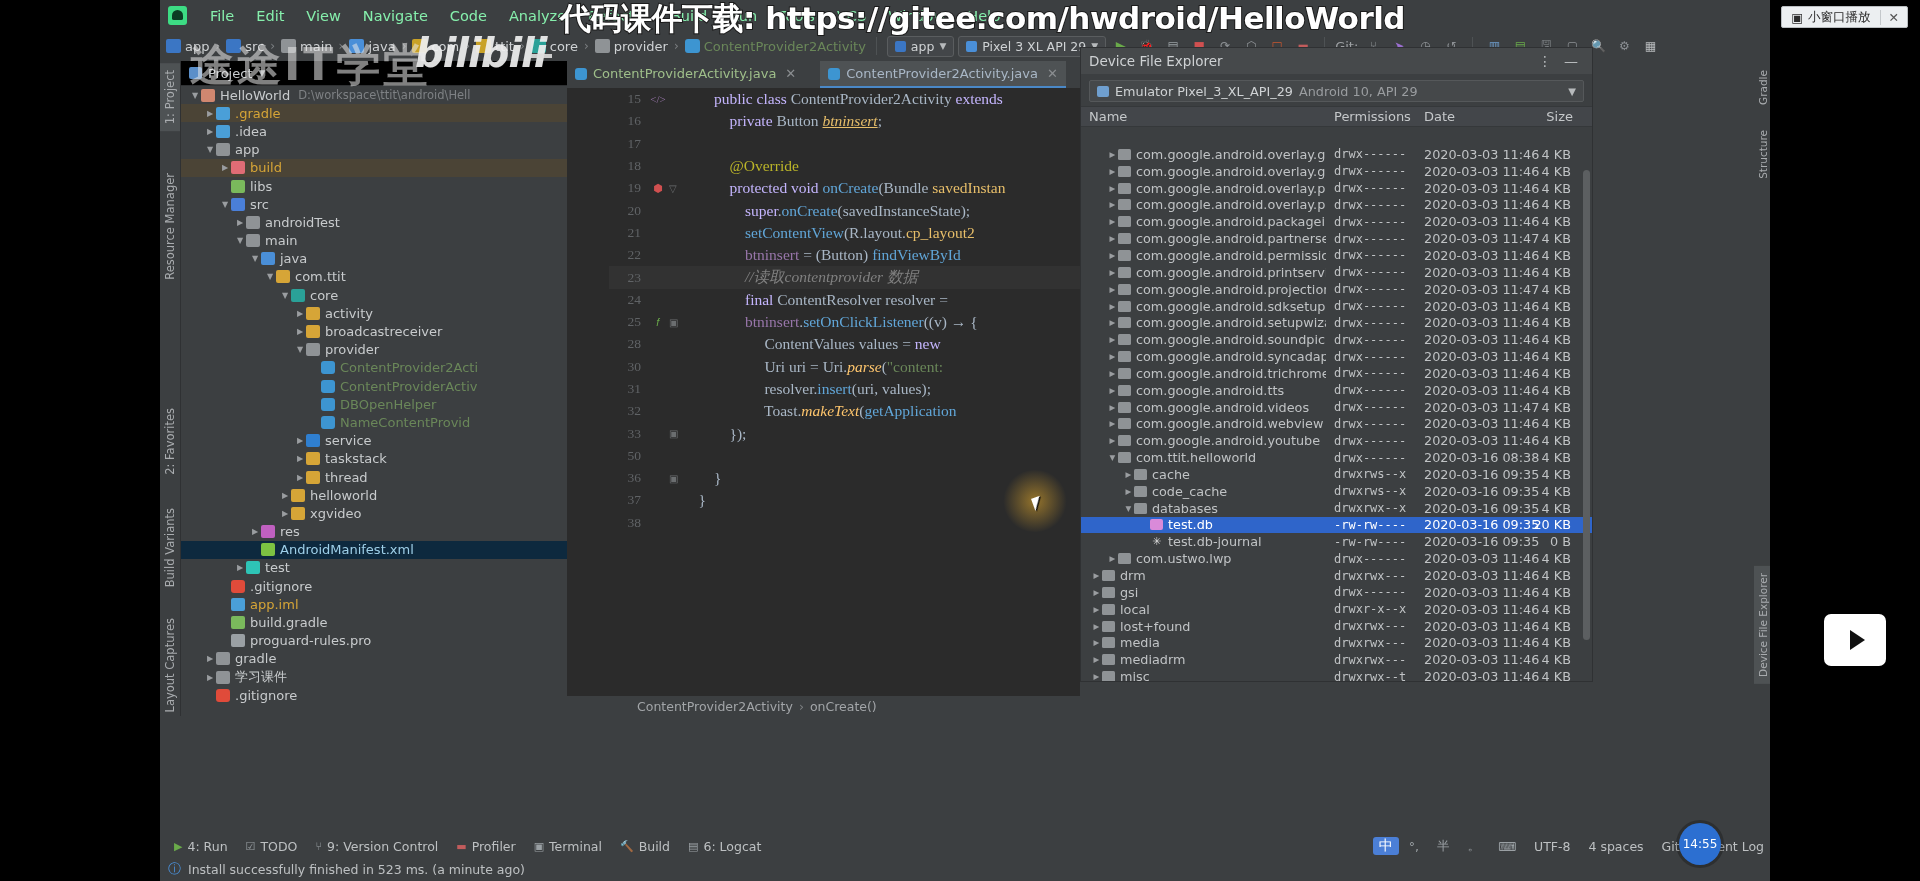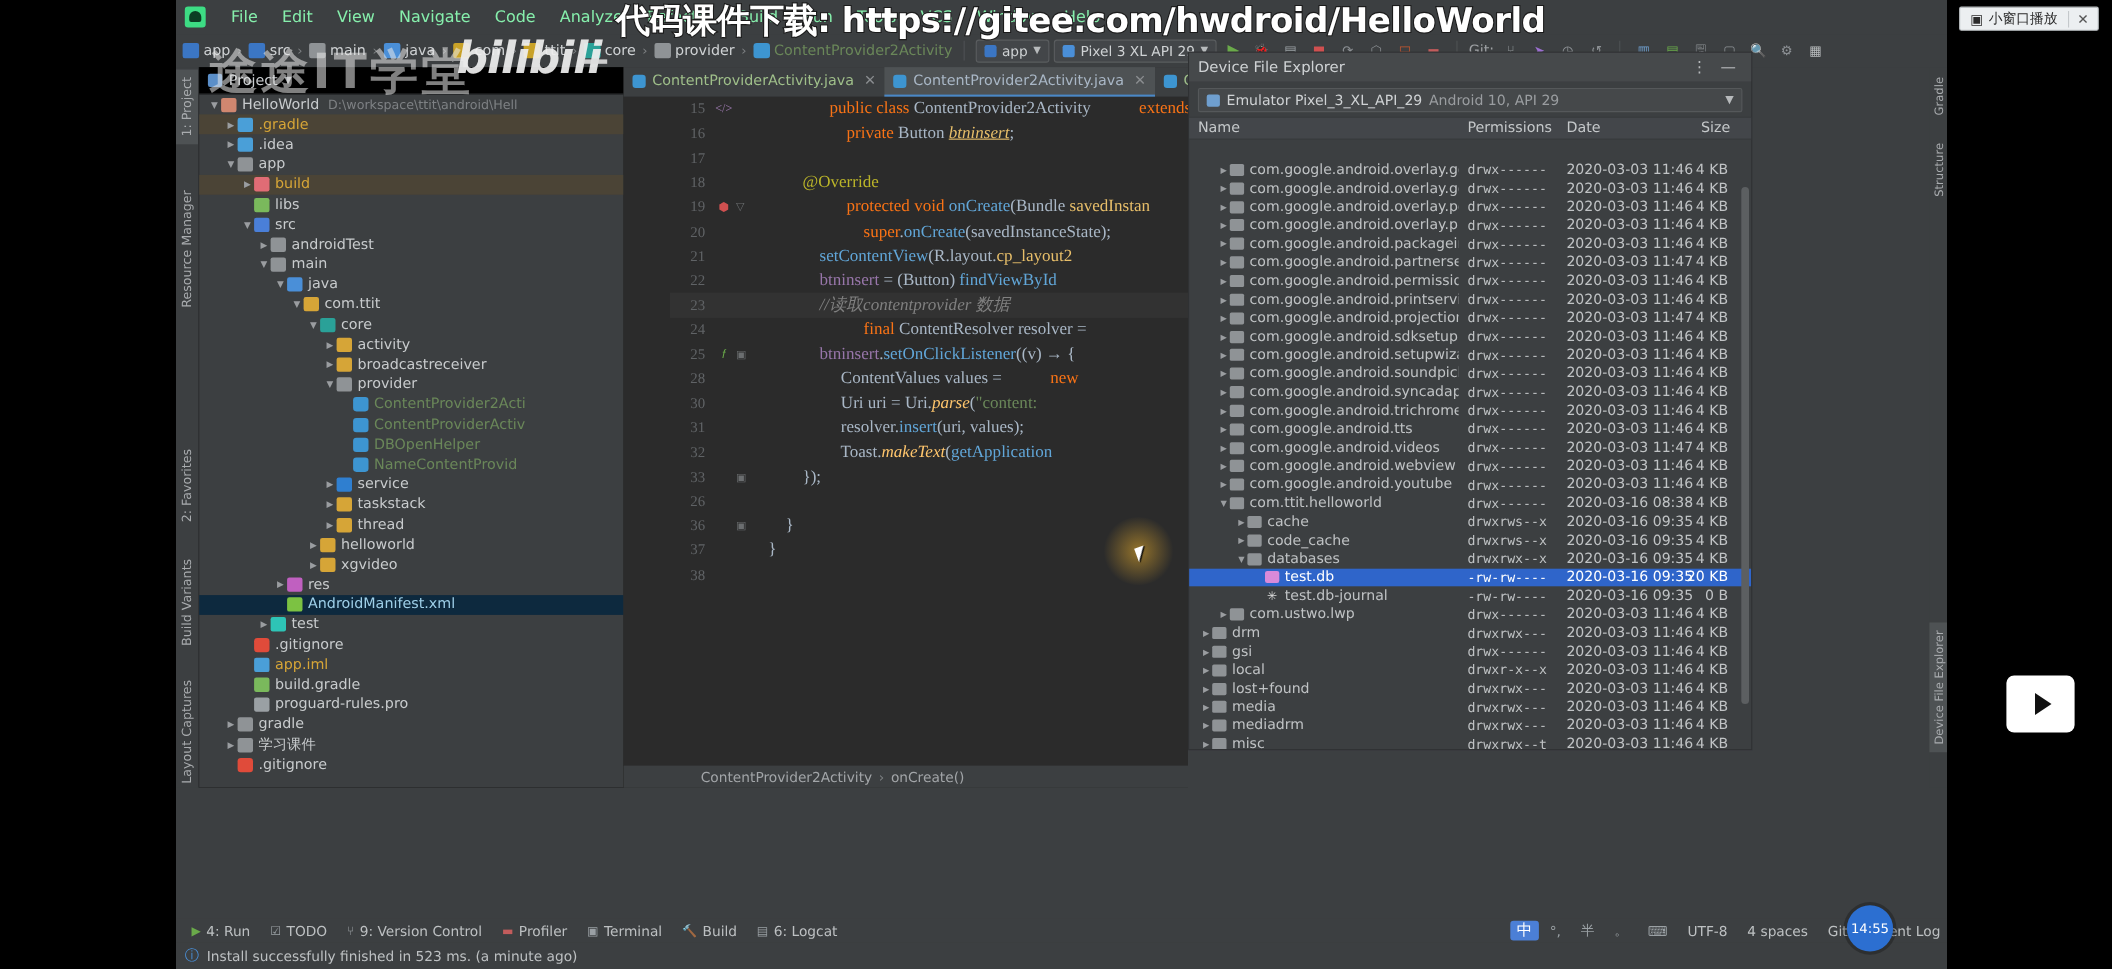--- a/index.html
+++ b/index.html
@@ -61,34 +61,34 @@
   .projtree { position:absolute; top:25px; left:0; right:0; bottom:0; overflow:hidden; background:#3c3f41;}
   .row { height:18.2px; display:flex; align-items:center; font-size:13px; color:#c8cbcd; white-space:nowrap;}
   .row .tw { width:12px; flex:0 0 auto; color:#9a9da0; font-size:8px; text-align:center;}
   .row .ri { width:14px; height:13px; border-radius:2px; margin-right:5px; flex:0 0 auto; }
   .row.sel { background:#0d293e; }
   .row.hl { background:#4b4436; }
   .sub { color:#7e8184; font-size:11.5px; margin-left:8px;}
 
   
   .editor { position:absolute; left:407px; top:61px; width:513px; height:655px; background:#2b2b2b;}
-  .tabsrow { height:27px; background:#3c3f41; display:flex; align-items:stretch; }
+  .tabsrow { height:27px; background:#3c3f41; display:flex; align-items:stretch;gap:16px; }
   .etab { display:flex; align-items:center; gap:6px; padding:0 8px; font-size:13px; color:#9fbf8a;
           border-bottom:2px solid transparent;}
   .etab.active { background:#4e5254; color:#a9b7c6; border-bottom:2px solid #4a88c7;}
   .etab .x { color:#8b8e91; font-size:13px; margin-left:3px;}
   .code { position:absolute; top:27px; left:0; right:0; bottom:20px; background:#2b2b2b;
           font-family:Liberation Serif, serif; font-size:15.5px; overflow:hidden;padding-left:42px;}
   .cline { height:22.3px; display:flex; align-items:center; white-space:pre; }
   .gut { width:38px; text-align:right; padding-right:6px; color:#606366; font-size:13.5px; flex:0 0 auto;}
   .gicon { width:22px; flex:0 0 auto; text-align:center; font-size:11px;}
   .fold { width:14px; flex:0 0 auto; color:#6b6e70; font-size:10px;}
   .ctext { flex:1; }
   .cline.cur { background:#323232; }
-  .kw{color:#f97316;margin-left:40px;} .str{color:#6a8759;} .cmt{color:#808080;font-style:italic;} .fn{color:#ffc66d;}
+  .kw{color:#c4b5fd;} .str{color:#6a8759;} .cmt{color:#808080;font-style:italic;} .fn{color:#ffc66d;}
   .cls{color:#a9b7c6;} .anno{color:#bbb529;} .field{color:#9876aa;} .meth{color:#61a6d8;}
   .ident{color:#a9b7c6;} .var{color:#e8bf6a;}
   .brd { position:absolute; bottom:0; left:0; right:0; height:20px; background:#3c3f41;
          display:flex; align-items:center; gap:6px; padding-left:70px; font-size:12.5px; color:#a2a5a8;}
 
   
   .dfe { position:absolute; left:920px; top:47px; width:513px; height:635px; background:#3c3f41;
          border:1px solid #2f3133;}
   .dfehdr { height:26px; background:#46494b; display:flex; align-items:center; padding:0 8px;
             color:#cfd2d4; font-size:13.5px;}
@@ -474,21 +474,21 @@
           <div class="cline"><span class="gut">21</span><span class="gicon"></span><span class="fold"></span><span class="ctext"><span class="ident">                </span><span class="meth">setContentView</span><span class="ident">(R.</span><span class="cls">layout</span><span class="ident">.</span><span class="var">cp_layout2</span></span></div>
           <div class="cline"><span class="gut">22</span><span class="gicon"></span><span class="fold"></span><span class="ctext"><span class="ident">                </span><span class="field">btninsert</span><span class="ident"> = (</span><span class="cls">Button</span><span class="ident">) </span><span class="meth">findViewById</span></span></div>
           <div class="cline cur"><span class="gut">23</span><span class="gicon"></span><span class="fold"></span><span class="ctext"><span class="ident">                </span><span class="cmt">//读取contentprovider 数据</span></span></div>
           <div class="cline"><span class="gut">24</span><span class="gicon"></span><span class="fold"></span><span class="ctext"><span class="ident">                </span><span class="kw">final </span><span class="cls">ContentResolver </span><span class="ident">resolver = </span></span></div>
           <div class="cline"><span class="gut">25</span><span class="gicon" style="color: rgb(106, 170, 74);">𝑓</span><span class="fold">▣</span><span class="ctext"><span class="ident">                </span><span class="field">btninsert</span><span class="ident">.</span><span class="meth">setOnClickListener</span><span class="ident">((v) → { </span></span></div>
           <div class="cline"><span class="gut">28</span><span class="gicon"></span><span class="fold"></span><span class="ctext"><span class="ident">                     </span><span class="cls">ContentValues </span><span class="ident">values = </span><span class="kw">new </span></span></div>
           <div class="cline"><span class="gut">30</span><span class="gicon"></span><span class="fold"></span><span class="ctext"><span class="ident">                     </span><span class="cls">Uri </span><span class="ident">uri = Uri.</span><span class="fn" style="font-style: italic;">parse</span><span class="ident">(</span><span class="str">"content:</span></span></div>
           <div class="cline"><span class="gut">31</span><span class="gicon"></span><span class="fold"></span><span class="ctext"><span class="ident">                     </span><span class="ident">resolver.</span><span class="meth">insert</span><span class="ident">(uri, values);</span></span></div>
           <div class="cline"><span class="gut">32</span><span class="gicon"></span><span class="fold"></span><span class="ctext"><span class="ident">                     </span><span class="cls">Toast</span><span class="ident">.</span><span class="fn" style="font-style: italic;">makeText</span><span class="ident">(</span><span class="meth">getApplication</span></span></div>
           <div class="cline"><span class="gut">33</span><span class="gicon"></span><span class="fold">▣</span><span class="ctext"><span class="ident">            </span><span class="ident">});</span></span></div>
-          <div class="cline"><span class="gut">26</span><span class="gicon"></span><span class="fold"></span><span class="ctext"></span></div>
+          <div class="cline"><span class="gut">50</span><span class="gicon"></span><span class="fold"></span><span class="ctext"></span></div>
           <div class="cline"><span class="gut">36</span><span class="gicon"></span><span class="fold">▣</span><span class="ctext"><span class="ident">        </span><span class="ident">}</span></span></div>
           <div class="cline"><span class="gut">37</span><span class="gicon"></span><span class="fold"></span><span class="ctext"><span class="ident">    </span><span class="ident">}</span></span></div>
           <div class="cline"><span class="gut">38</span><span class="gicon"></span><span class="fold"></span><span class="ctext"></span></div>
         </div>
       <div class="brd">
         <span>ContentProvider2Activity</span>
         <span style="color:#7d8083">›</span>
         <span>onCreate()</span>
       </div>
     </div>

